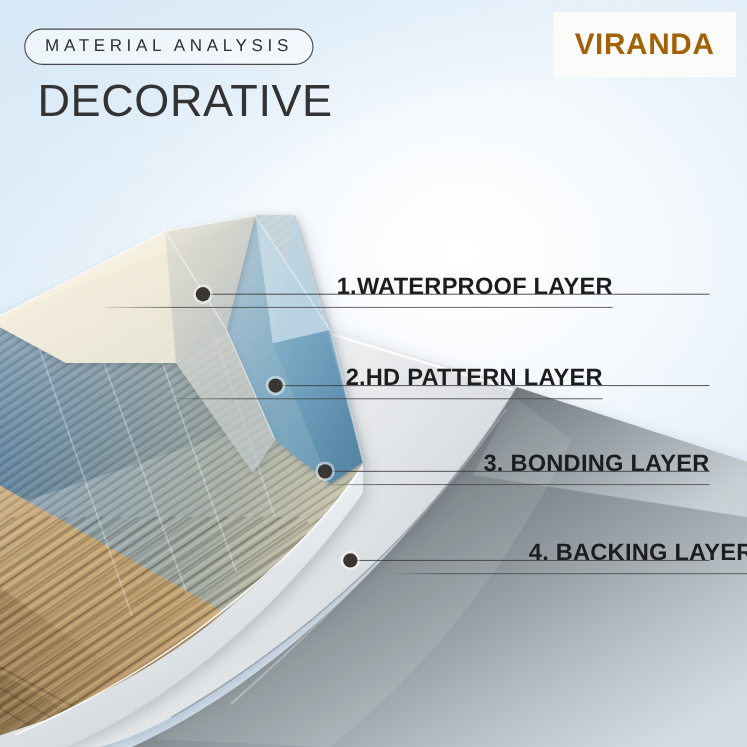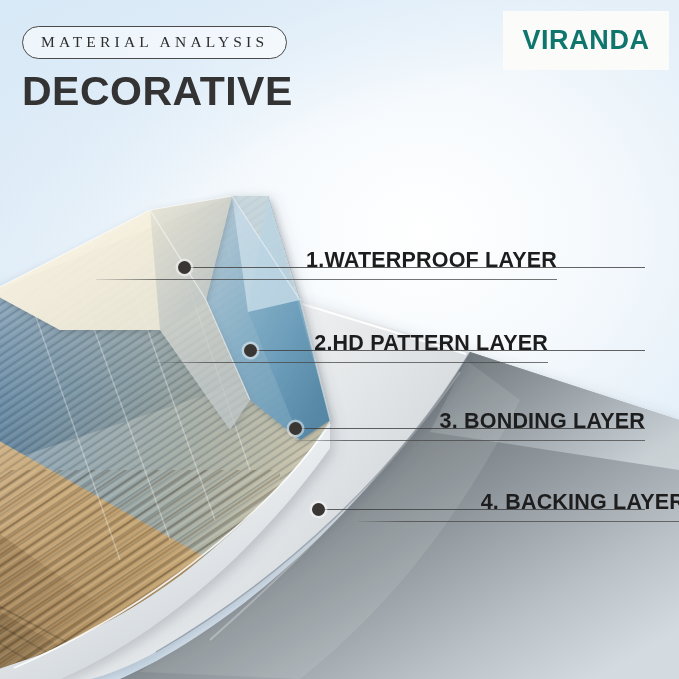--- a/index.html
+++ b/index.html
@@ -23,36 +23,36 @@
   
   #art{position:absolute;left:0;top:0;width:679px;height:679px;}
 
   
   .pill{
     position:absolute;left:22px;top:26px;
     padding:7px 18px 8px 18px;
     border:1.4px solid #4a4a4a;border-radius:999px;
     font-size:15.5px;letter-spacing:4.2px;color:#2e2e2e;
     background:rgba(255,255,255,.55);
-    white-space:nowrap;line-height:1;font-family:Liberation Serif, serif;
+    white-space:nowrap;line-height:1;
   }
   .title{
-    position:absolute;left:22px;top:66px;
-    color:#333333;font-weight:bold;font-size:41px;
+    position:absolute;left:34px;top:66px;
+    color:#333333;font-weight:normal;font-size:41px;
     letter-spacing:.5px;line-height:1.24;white-space:nowrap;
   }
   .title .l2{display:block;}
 
   .brandbox{
     position:absolute;left:503px;top:11px;width:166px;height:59px;
     background:#fbfbf9;
     display:flex;align-items:center;justify-content:center;
   }
   .brandbox span{
-    font-size:27px;font-weight:bold;color:#0f766e;letter-spacing:.6px;
+    font-size:27px;font-weight:bold;color:#a16207;letter-spacing:.6px;
   }
 
   
   .callout{position:absolute;height:46px;}
   .callout .lbl{
     position:absolute;right:0;bottom:7px;
     font-size:21.5px;font-weight:bold;color:#1d1d1d;
     white-space:nowrap;letter-spacing:.2px;
   }
   .callout .rule{

